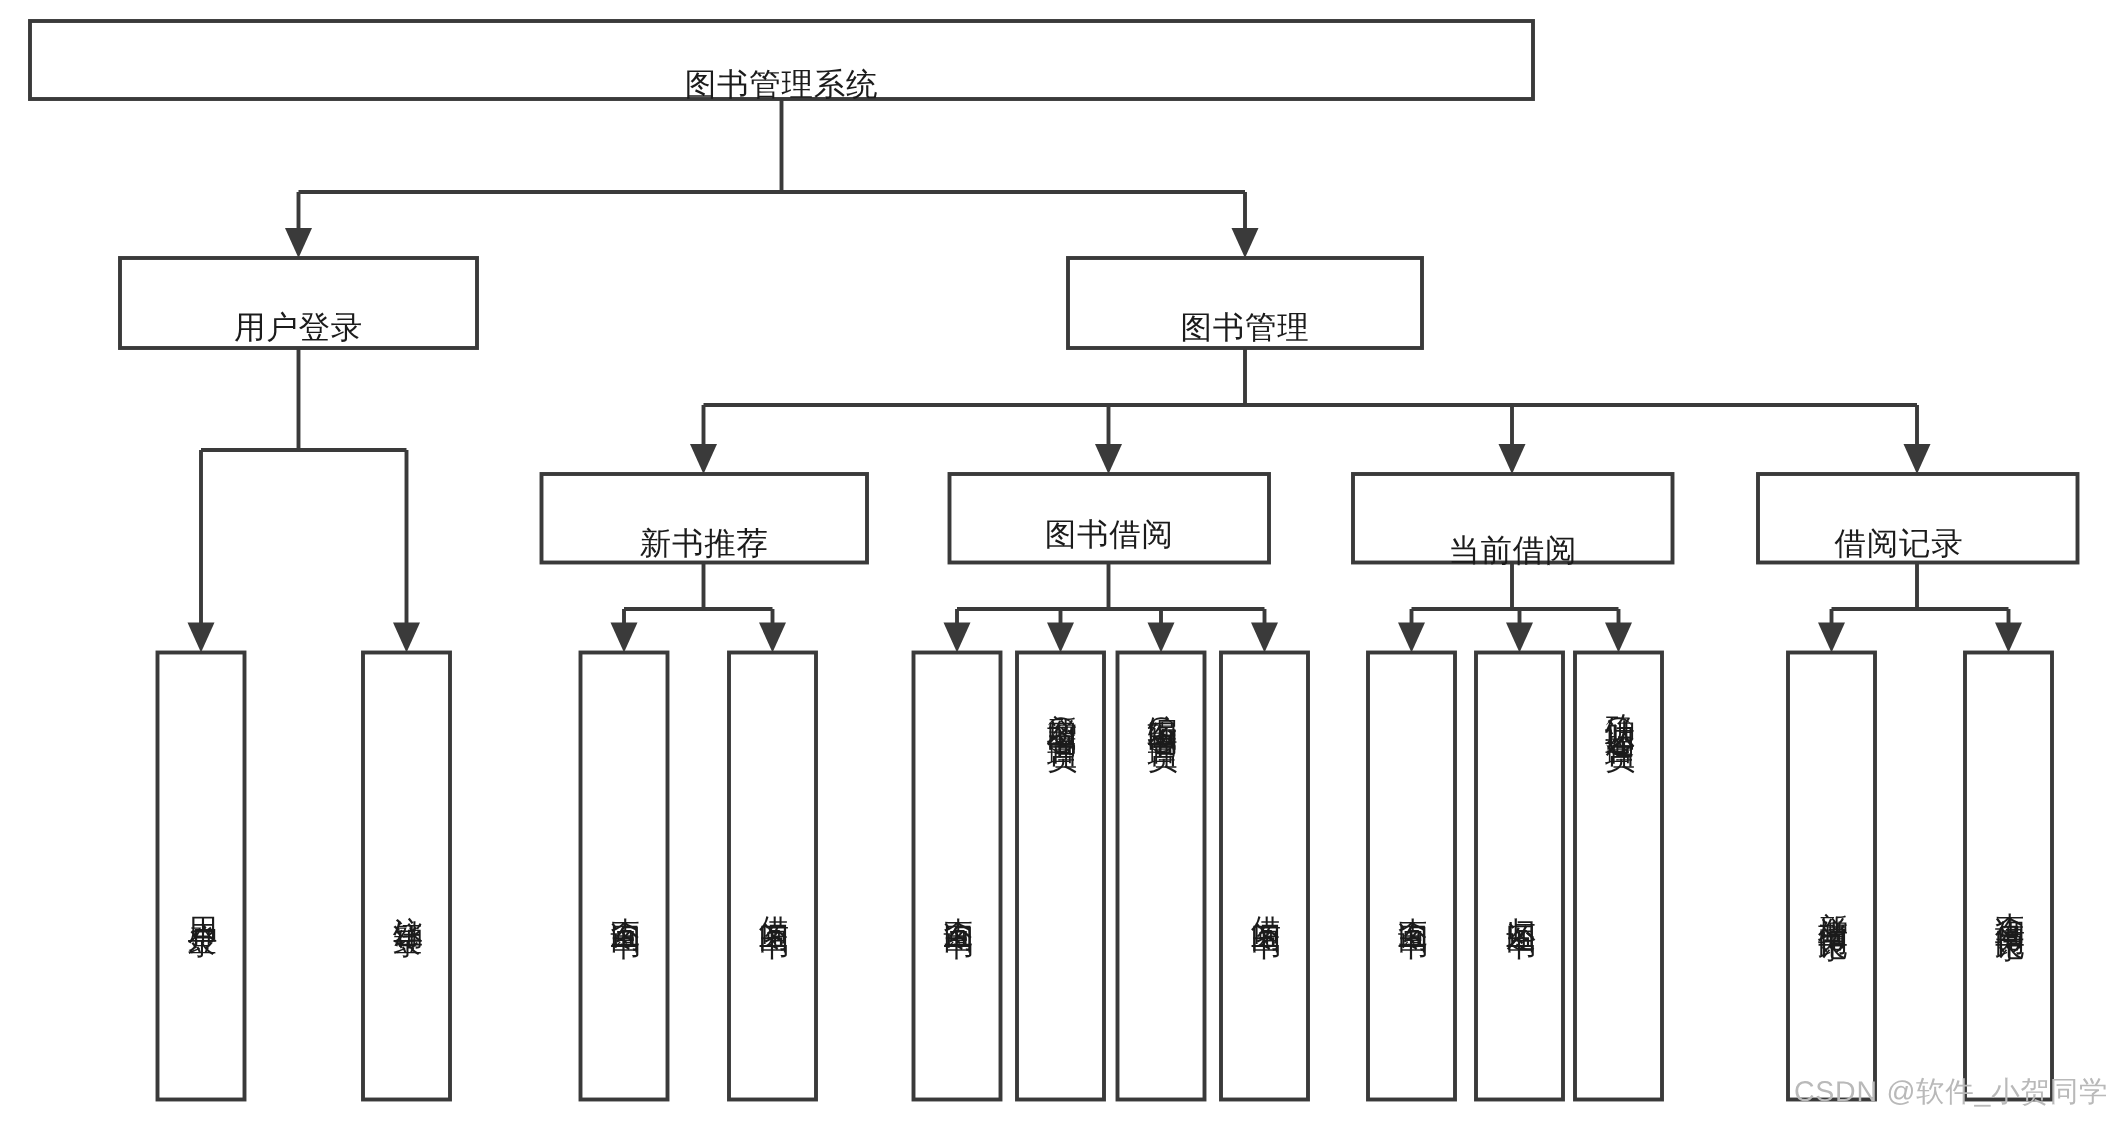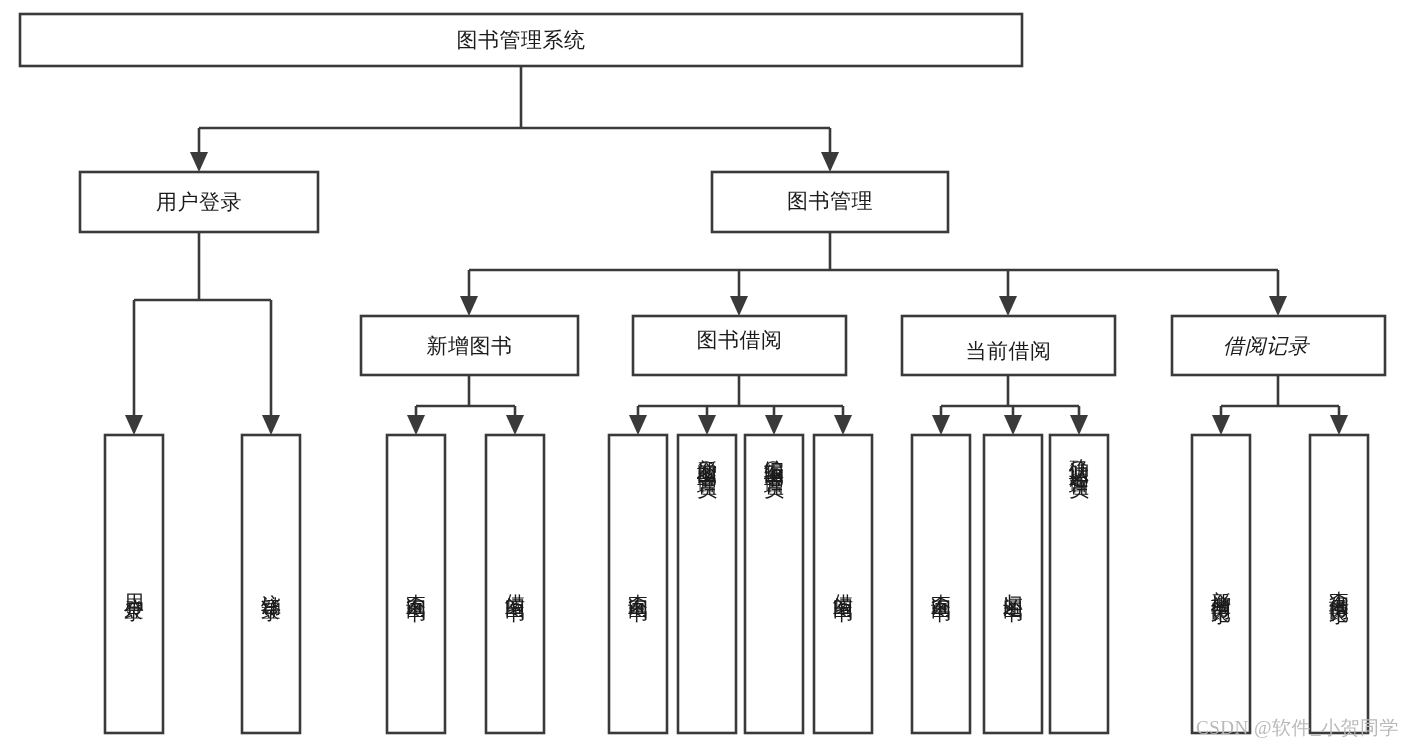--- a/index.html
+++ b/index.html
@@ -45,20 +45,21 @@
   .node-label {
     position: absolute;
     display: flex;
     align-items: center;
     justify-content: center;
     color: #1b1b1b;
     font-family: "Liberation Sans", "DejaVu Sans", sans-serif;
     text-align: center;
     pointer-events: none;
     box-sizing: border-box;
+    margin-top: 17px;
   }
   .node-label.horizontal {
     font-size: 21px;
     line-height: 1.2;
     letter-spacing: 0.5px;
   }
   .node-label.vertical {
     writing-mode: vertical-rl;
     text-orientation: upright;
     font-size: 20px;
@@ -68,21 +69,21 @@
     align-items: center;
   }
   .node-label.vertical.top-aligned {
     justify-content: flex-start;
     padding-top: 8px;
   }
   .watermark {
     position: absolute;
     color: #b9b9b9;
     font-size: 19px;
-    font-family: Liberation Serif, serif;
+    font-family: Liberation Sans, sans-serif;
     white-space: nowrap;
     letter-spacing: 0.5px;
   }
 </style>
 </head>
 <body>
 
 <div id="diagram-root">
 
   <svg class="diagram" viewBox="0 0 1405 747">
@@ -176,24 +177,24 @@
       <path class="connector" d="M 1339 406 L 1339 417"></path>
       <polygon class="arrowhead" points="1330,415 1348,415 1339,435"></polygon>
 
     </g>
   </svg>
 
   <div id="labels-layer">
       <div class="node-label horizontal" style="left: 20px; top: 14px; width: 1002px; height: 52px;">图书管理系统</div>
       <div class="node-label horizontal" style="left: 80px; top: 172px; width: 238px; height: 60px;">用户登录</div>
       <div class="node-label horizontal" style="left: 712px; top: 172px; width: 236px; height: 60px; font-family: Liberation Serif, serif;">图书管理</div>
-      <div class="node-label horizontal" style="left: 361px; top: 316px; width: 217px; height: 59px;">新增图书</div>
+      <div class="node-label horizontal" style="left: 361px; top: 316px; width: 217px; height: 59px;">新书推荐</div>
       <div class="node-label horizontal" style="left: 633px; top: 316px; width: 213px; height: 47px;">图书借阅</div>
       <div class="node-label horizontal" style="left: 902px; top: 316px; width: 213px; height: 69px;">当前借阅</div>
-      <div class="node-label horizontal" style="left: 1172px; top: 316px; width: 188px; height: 59px; font-style: italic;">借阅记录</div>
+      <div class="node-label horizontal" style="left: 1172px; top: 316px; width: 188px; height: 59px;">借阅记录</div>
       <div class="node-label vertical" style="left: 105px; top: 435px; width: 58px; height: 298px;">用户登录</div>
       <div class="node-label vertical" style="left: 242px; top: 435px; width: 58px; height: 298px;">注销登录</div>
       <div class="node-label vertical" style="left: 387px; top: 435px; width: 58px; height: 298px;">查询图书</div>
       <div class="node-label vertical" style="left: 486px; top: 435px; width: 58px; height: 298px;">借阅图书</div>
       <div class="node-label vertical" style="left: 609px; top: 435px; width: 58px; height: 298px;">查询图书</div>
       <div class="node-label vertical top-aligned" style="left: 678px; top: 435px; width: 58px; height: 298px;">新增图书（管理员）</div>
       <div class="node-label vertical top-aligned" style="left: 745px; top: 435px; width: 58px; height: 298px;">编辑图书（管理员）</div>
       <div class="node-label vertical" style="left: 814px; top: 435px; width: 58px; height: 298px;">借阅图书</div>
       <div class="node-label vertical" style="left: 912px; top: 435px; width: 58px; height: 298px;">查询图书</div>
       <div class="node-label vertical" style="left: 984px; top: 435px; width: 58px; height: 298px;">归还图书</div>

